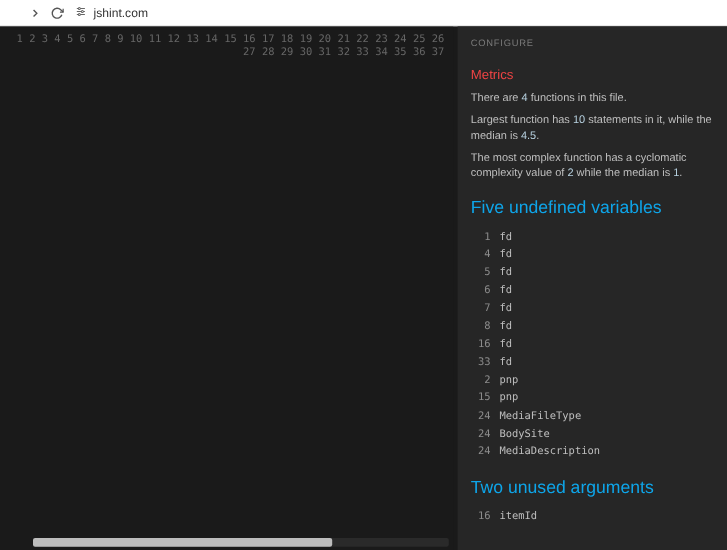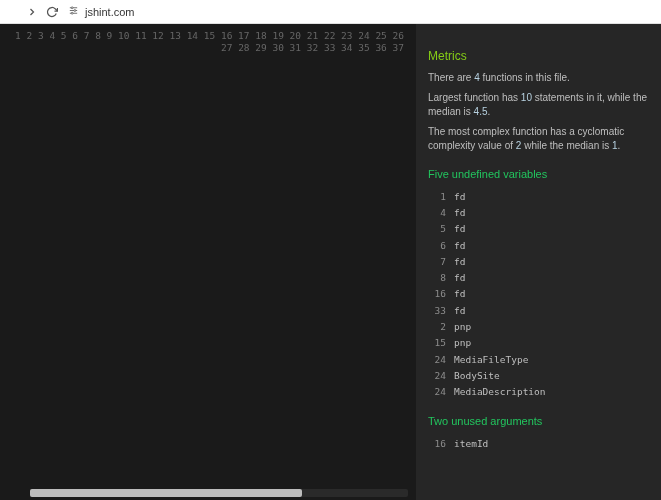--- a/index.html
+++ b/index.html
@@ -89,27 +89,27 @@
   .side h4 {
     font-size: 8.5px;
     letter-spacing: 0.08em;
     color: #7a7a7a;
     font-weight: 400;
     margin-bottom: 6px;
   }
   .side h5 {
     font-size: 12px;
     font-weight: 400;
-    color: #84cc16;
+    color: #ef4444;
     margin-top: 14px;
     margin-bottom: 6px;
   }
   .metrics p { margin-bottom: 6px; color: #bfbfbf; }
   .accent { color: #b7d1e0; }
-  .sec-title { font-size: 11px; color: #22c55e; margin: 14px 0 6px; font-weight: 400; }
+  .sec-title { font-size: 16px; color: #0ea5e9; margin: 14px 0 6px; font-weight: 400; }
   .var-row { display: flex; gap: 8px; padding: 1.5px 0; color: #bfbfbf; }
   .var-line { width: 18px; text-align: right; color: #8c8c8c; font-family: Menlo, Consolas, monospace; font-size: 9.5px;}
   .var-name { font-family: Menlo, Consolas, monospace; font-size: 9.5px; }
 </style>
 </head>
 <body>
 
 <div class="browser-bar">
   <div class="nav-icons">
     <span class="nav-icon">
@@ -216,20 +216,21 @@
             });
         });
 });
 </div>
     <div class="scrollbar-track">
       <div class="scrollbar-thumb"></div>
     </div>
   </div>
 
   <div class="side">
+    <h4>CONFIGURE</h4>
 
     <h5>Metrics</h5>
     <div class="metrics">
       <p>
         <span>There are </span><span class="accent">4</span><span> functions in this file.</span>
       </p>
       <p>
         <span>Largest function has </span><span class="accent">10</span><span> statements in it, while the median is </span><span class="accent">4.5</span><span>.</span>
       </p>
       <p>

